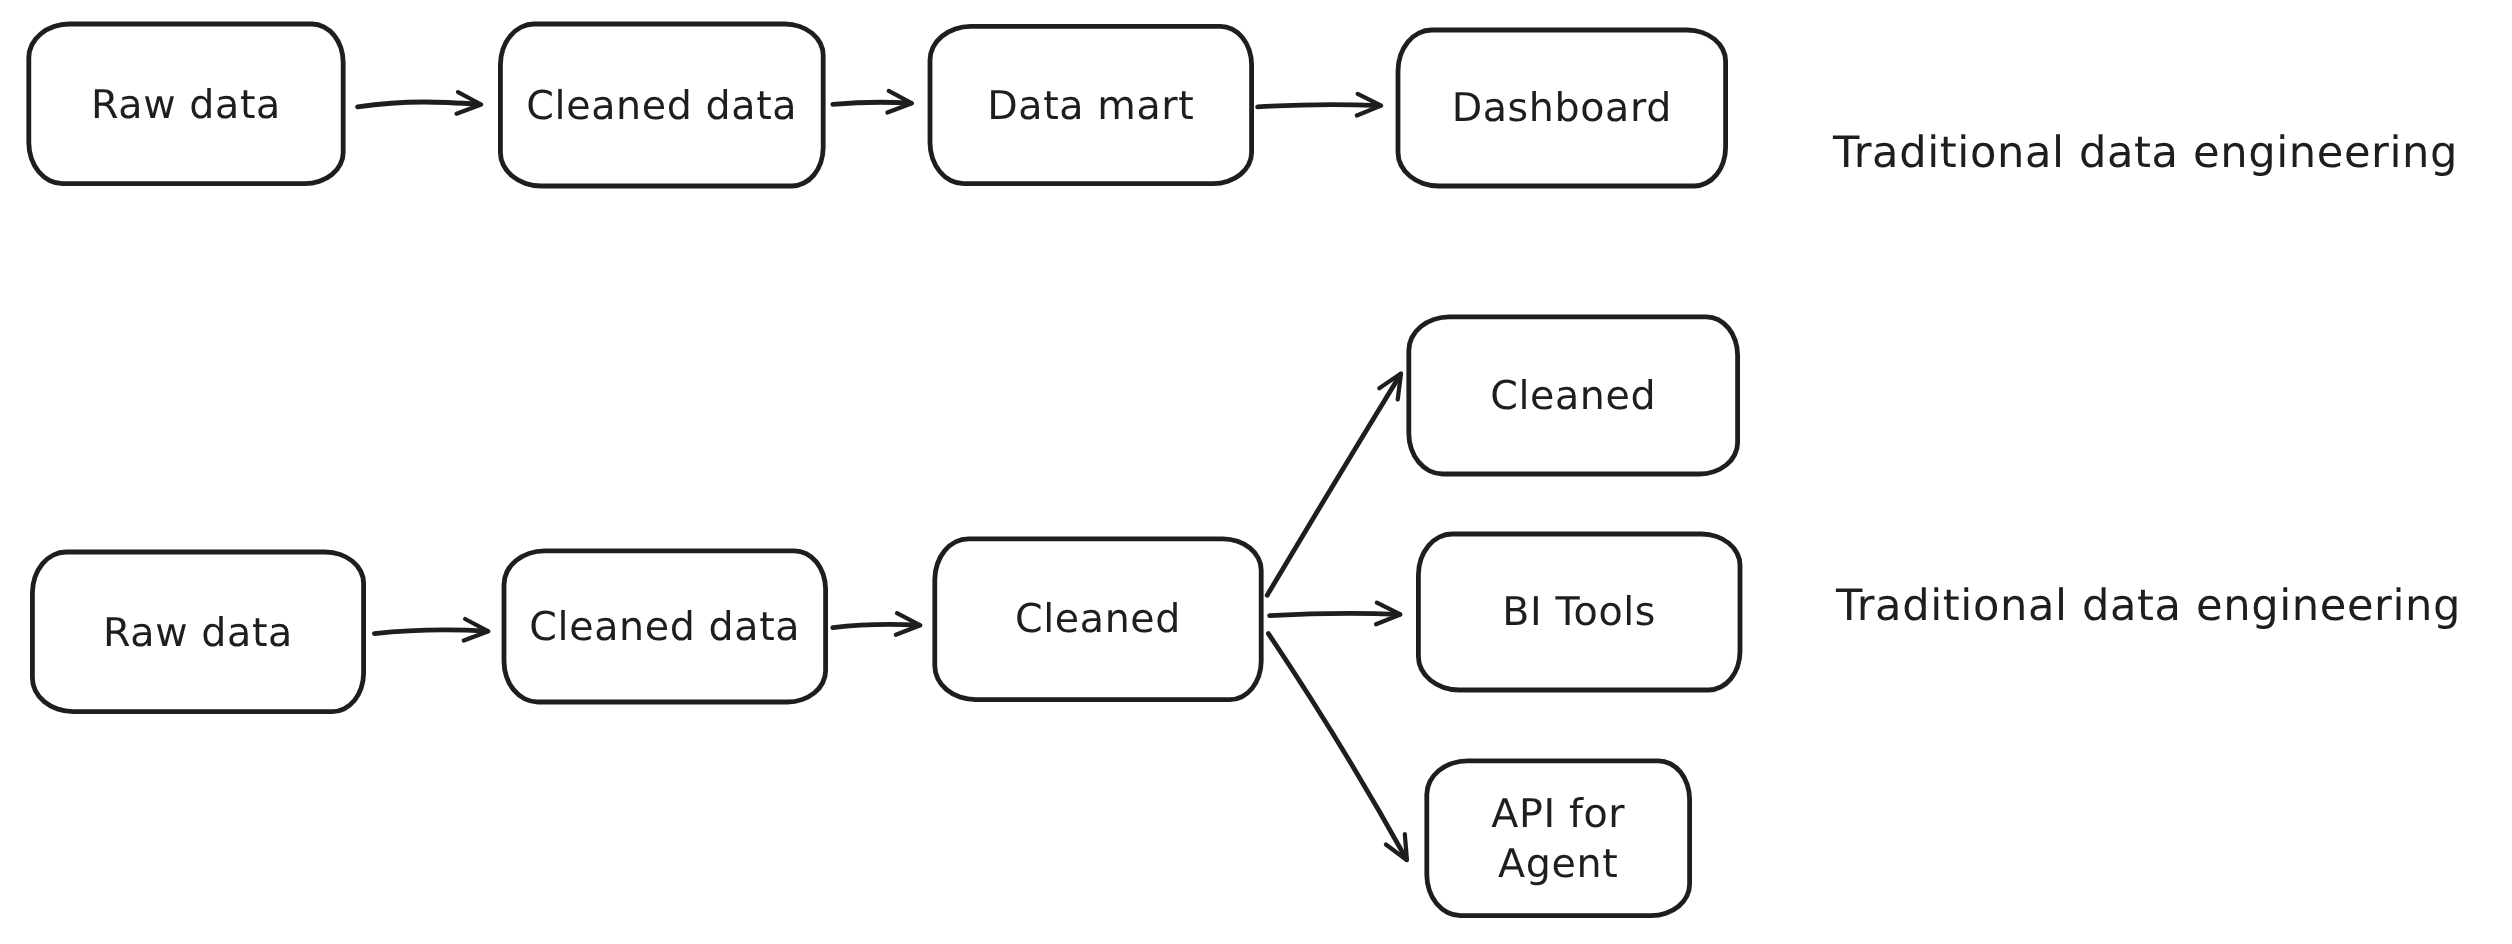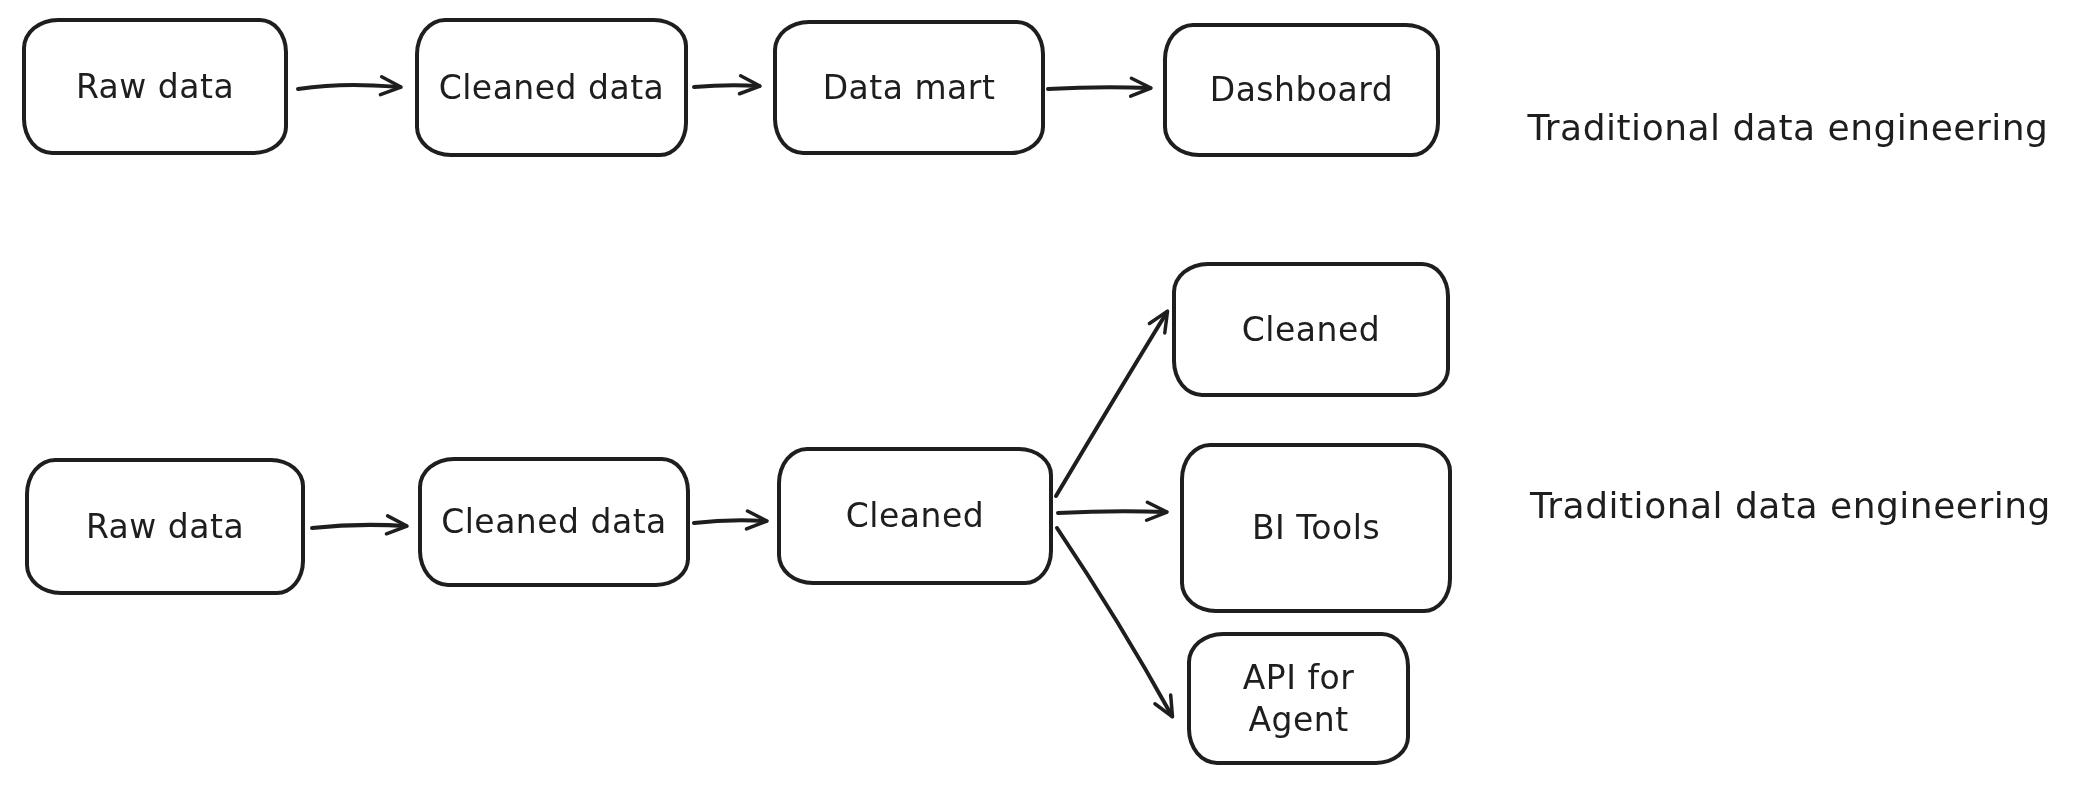--- a/index.html
+++ b/index.html
@@ -91,20 +91,20 @@
   <div class="caption" style="left:1508px; top:70px; width:560px;margin-top:37px;">Traditional data engineering</div>
 
   <div class="node alt-radius" style="left:25px; top:458px; width:280px; height:137px;">Raw data</div>
 
   <div class="node" style="left:418px; top:457px; width:272px; height:130px;">Cleaned data</div>
 
   <div class="node alt-radius" style="left:777px; top:447px; width:276px; height:138px;">Cleaned</div>
 
   <div class="node" style="left:1172px; top:262px; width:278px; height:135px;">Cleaned</div>
 
-  <div class="node alt-radius" style="left:1180px; top:443px; width:272px; height:170px;">BI Tools</div>
+  <div class="node alt-radius" style="left:1180px; top:443px; width:272px; height:134px;">BI Tools</div>
 
   <div class="node" style="left:1187px; top:632px; width:223px; height:133px;">API for
 Agent</div>
 
   <div class="caption" style="left:1508px; top:485px; width:565px;">Traditional data engineering</div>
 
 </div>
 
 </body></html>

